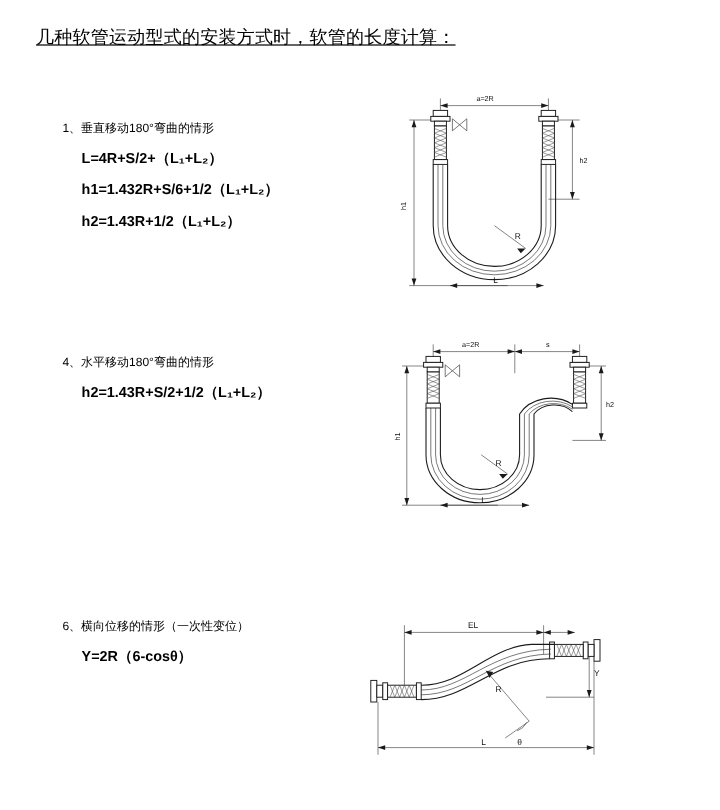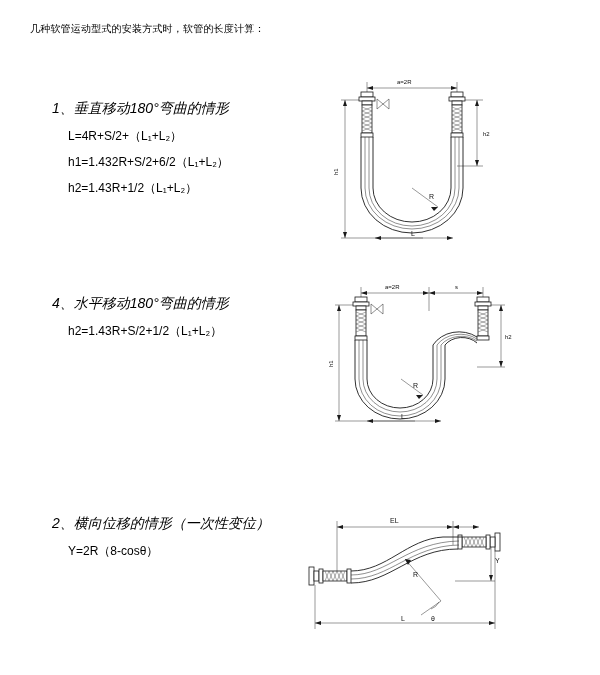--- a/index.html
+++ b/index.html
@@ -17,49 +17,50 @@
   }
   .page {
     position: relative;
     width: 600px;
     height: 675px;
   }
   .heading {
     position: absolute;
     left: 30px;
     top: 22px;
-    font-size: 10px;
+    font-size: 15px;
     letter-spacing: 0.2px;
     white-space: nowrap;
+    text-decoration: underline;
   }
   .section {
     position: absolute;
     left: 0;
     width: 600px;
   }
   .sec1 { top: 100px; }
   .sec2 { top: 295px; }
   .sec3 { top: 515px; }
 
   .formula-block {
     position: absolute;
     left: 52px;
     top: 0;
     width: 250px;
   }
   .sec-title {
-    font-size: 14px;
+    font-size: 10px;
     margin: 0 0 10px 0;
     white-space: nowrap;
-    font-style: italic;
   }
   .formula {
     font-size: 12px;
     margin: 0 0 9px 16px;
     white-space: nowrap;
+    font-weight: bold;
   }
   .figure {
     position: absolute;
   }
   .fig1 { left: 305px; top: -30px; }
   .fig2 { left: 305px; top: -20px; }
   .fig3 { left: 295px; top: -10px; }
 
   svg { display: block; }
   .ln { stroke: #1a1a1a; fill: none; stroke-width: 0.9; }
@@ -75,21 +76,21 @@
 <body>
 
 <div class="page">
 
   <div class="heading">几种软管运动型式的安装方式时，软管的长度计算：</div>
 
   <div class="section sec1">
     <div class="formula-block">
       <div class="sec-title">1、垂直移动180°弯曲的情形</div>
       <div class="formula">L=4R+S/2+（L₁+L₂）</div>
-      <div class="formula">h1=1.432R+S/2+6/2（L₁+L₂）</div>
+      <div class="formula">h1=1.432R+S/6+1/2（L₁+L₂）</div>
       <div class="formula">h2=1.43R+1/2（L₁+L₂）</div>
     </div>
 
     <div class="figure fig1">
       <svg width="200" height="200" viewBox="0 0 200 200">
 
         <line class="dim" x1="62" y1="18" x2="152" y2="18"></line>
         <path class="filled" d="M62,18 l6,-2 v4 z"></path>
         <path class="filled" d="M152,18 l-6,-2 v4 z"></path>
         <text class="txt" x="92" y="14">a=2R</text>
@@ -255,22 +256,22 @@
         <path class="filled" d="M136,146 l-6,-2 v4 z"></path>
         <text class="txt7" x="96" y="144">L</text>
 
         <path class="thin" d="M72,34 l6,-5 v10 z M72,34 l-6,-5 v10 z"></path>
       </svg>
     </div>
   </div>
 
   <div class="section sec3">
     <div class="formula-block">
-      <div class="sec-title">2、横向位移的情形（一次性变位）</div>
-      <div class="formula">Y=2R（8-cosθ）</div>
+      <div class="sec-title">6、横向位移的情形（一次性变位）</div>
+      <div class="formula">Y=2R（6-cosθ）</div>
     </div>
 
     <div class="figure fig3">
       <svg width="220" height="140" viewBox="0 0 220 140">
 
         <line class="dim" x1="42" y1="22" x2="158" y2="22"></line>
         <path class="filled" d="M42,22 l6,-2 v4 z"></path>
         <path class="filled" d="M158,22 l-6,-2 v4 z"></path>
         <text class="txt7" x="95" y="18">EL</text>
         <line class="dim" x1="42" y1="16" x2="42" y2="72"></line>

